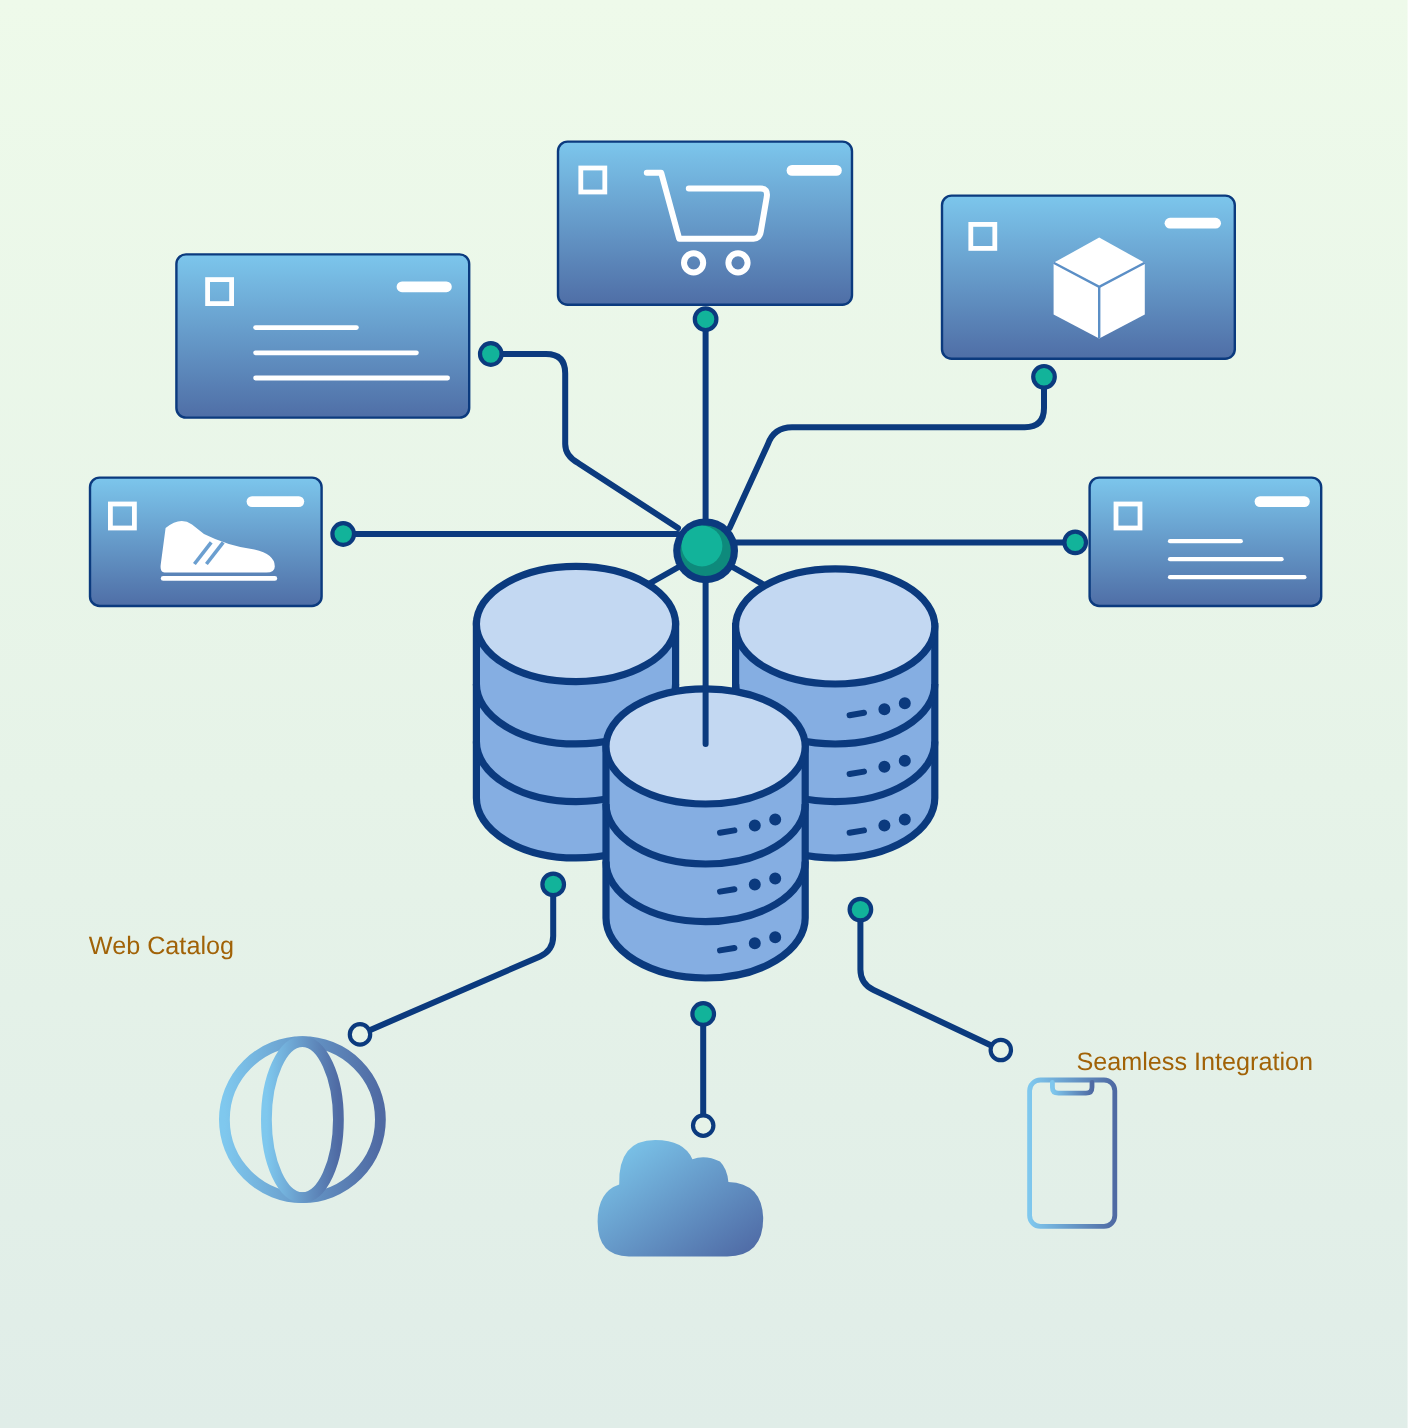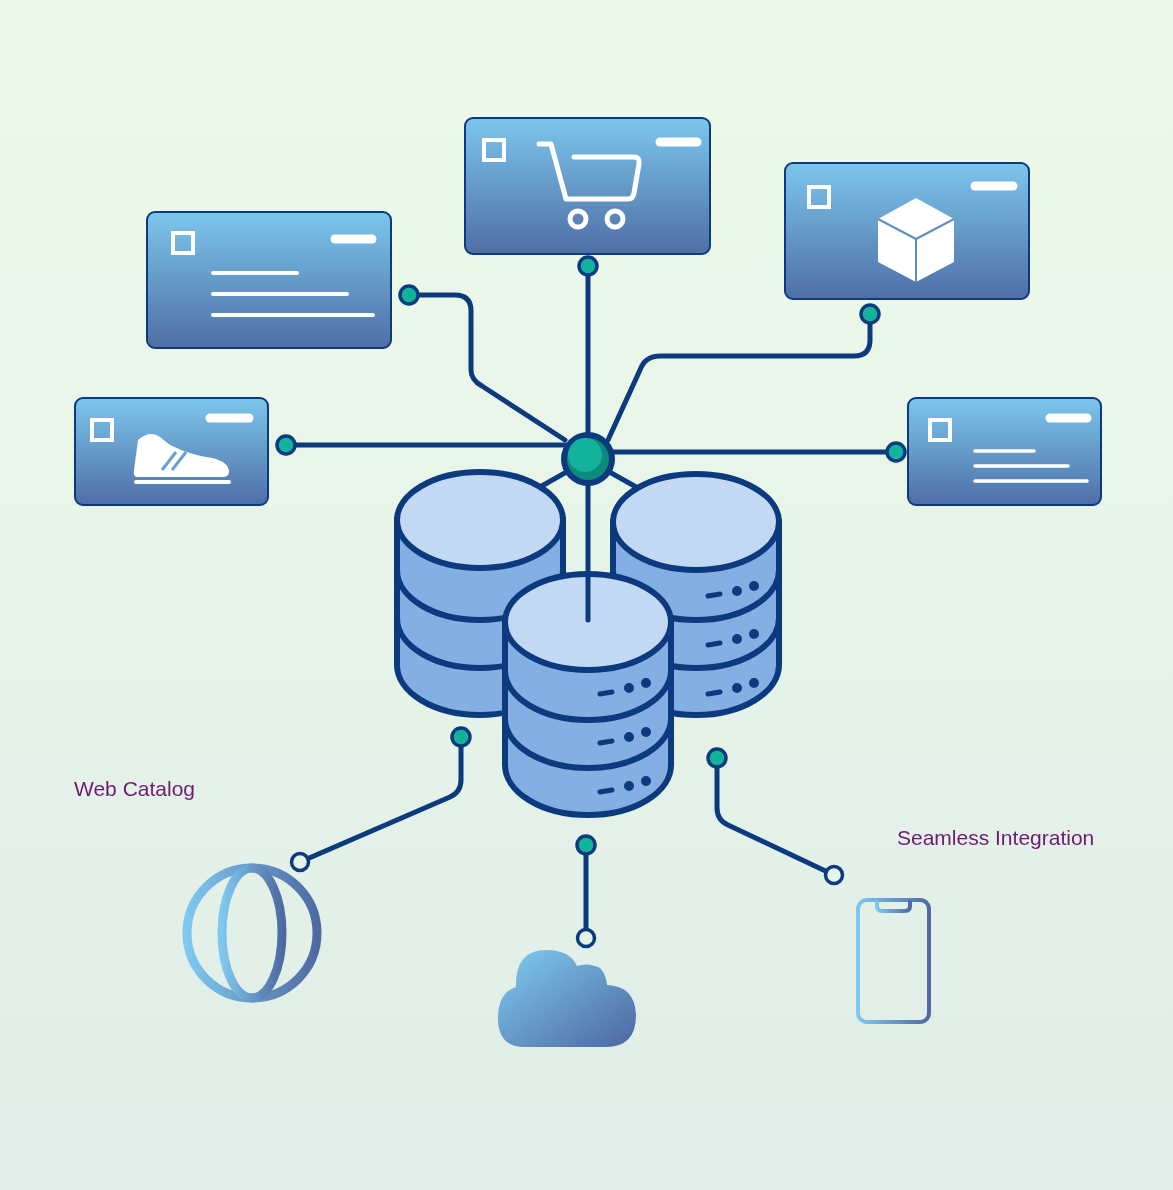--- a/index.html
+++ b/index.html
@@ -3,21 +3,21 @@
   <meta charset="utf-8">
   <style>
     html, body { margin: 0; padding: 0; }
     body {
       width: 1173px; height: 1190px; overflow: hidden; position: relative;
       background: linear-gradient(180deg, #eefaea 0%, #e6f3e8 55%, #e0ede8 100%);
       font-family: "Liberation Sans", sans-serif;
     }
     svg.stage { position: absolute; left: 0; top: 0; }
     .label {
-      position: absolute; font-size: 21px; color: #701a75;
+      position: absolute; font-size: 21px; color: #a16207;
       font-family: "Liberation Sans", sans-serif; white-space: nowrap;
     }
   </style>
 </head>
 <body>
 
 <svg class="stage" width="1173" height="1190" viewBox="0 0 1173 1190">
   <defs>
     <linearGradient id="cardGrad" x1="0" y1="0" x2="0" y2="1">
       <stop offset="0" stop-color="#7cc6ec"></stop>
@@ -184,13 +184,13 @@
   </g>
 
   <g fill="none" stroke="url(#iconGrad)" stroke-width="4" stroke-linecap="round">
     <rect x="858" y="900" width="71" height="122" rx="9"></rect>
     <path d="M877 902 V906 Q877 911 882 911 H905 Q910 911 910 906 V902"></path>
     <line x1="879" y1="1011" x2="908" y2="1011"></line>
   </g>
 </svg>
 
 <div class="label" style="left:74px; top:777px;">Web Catalog</div>
-<div class="label" style="left:897px; top:826px;">Seamless Integration</div>
+<div class="label" style="left:897px; top:874px;">Seamless Integration</div>
 
 </body></html>

